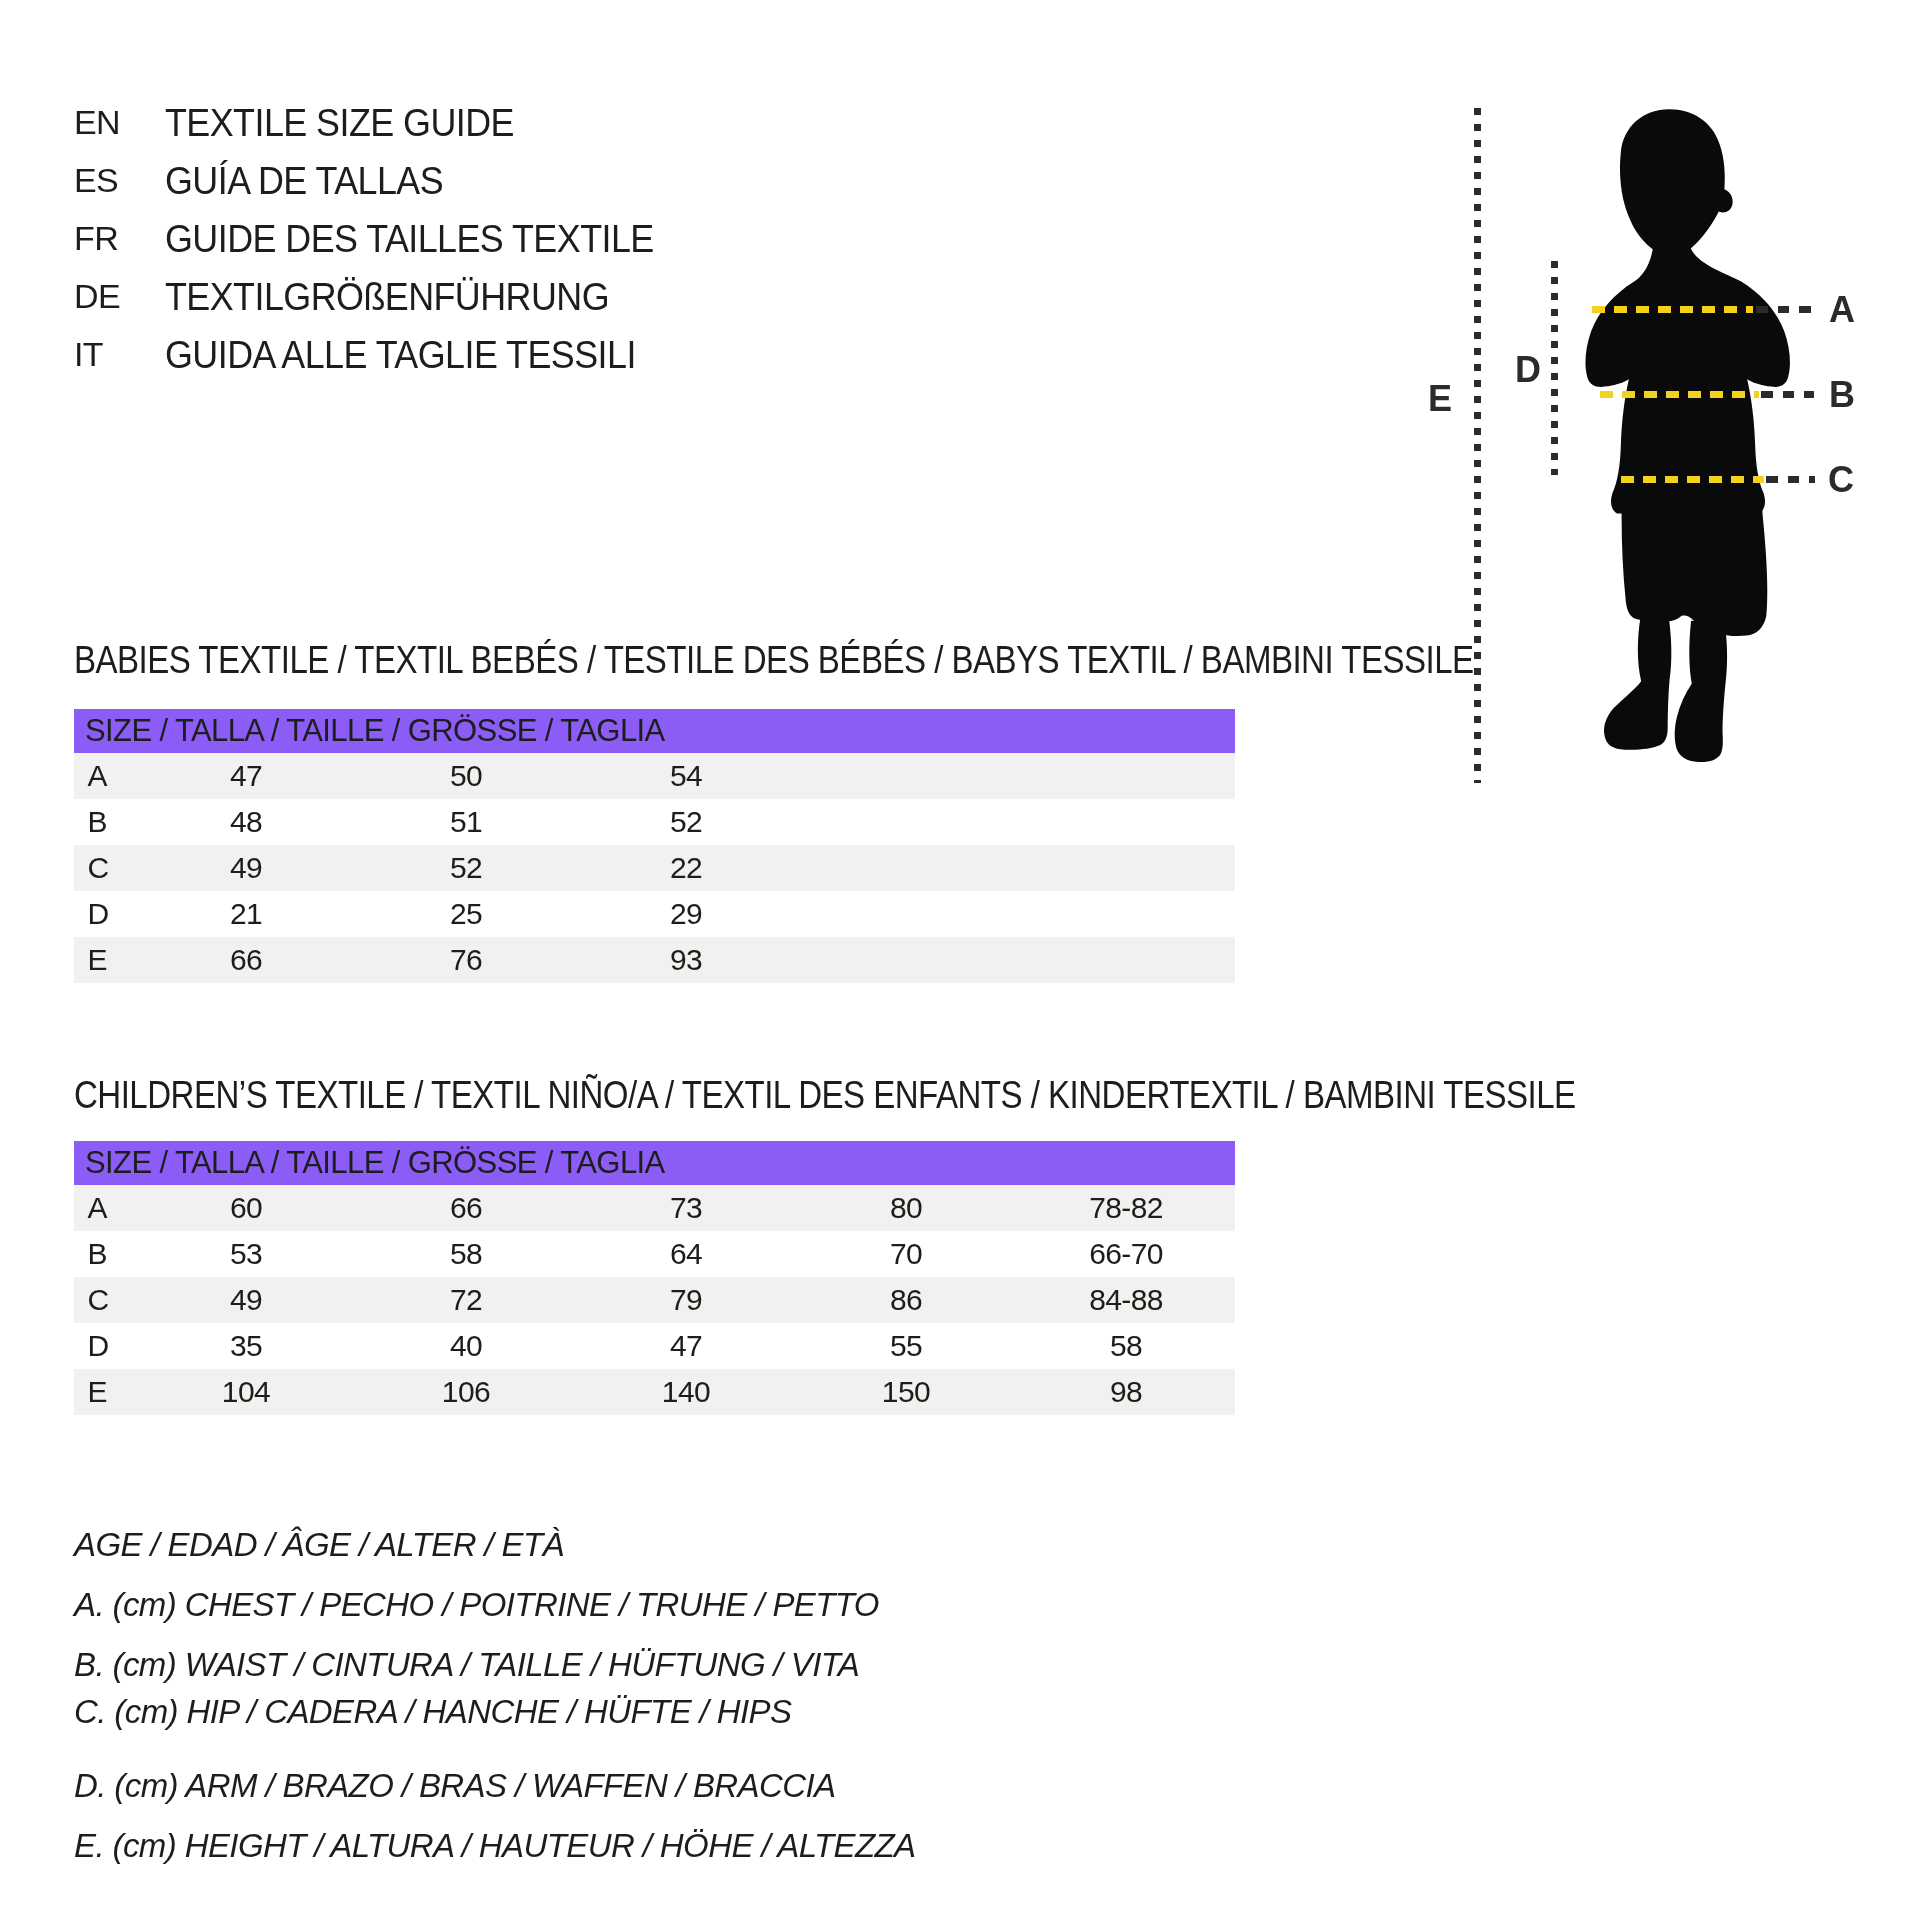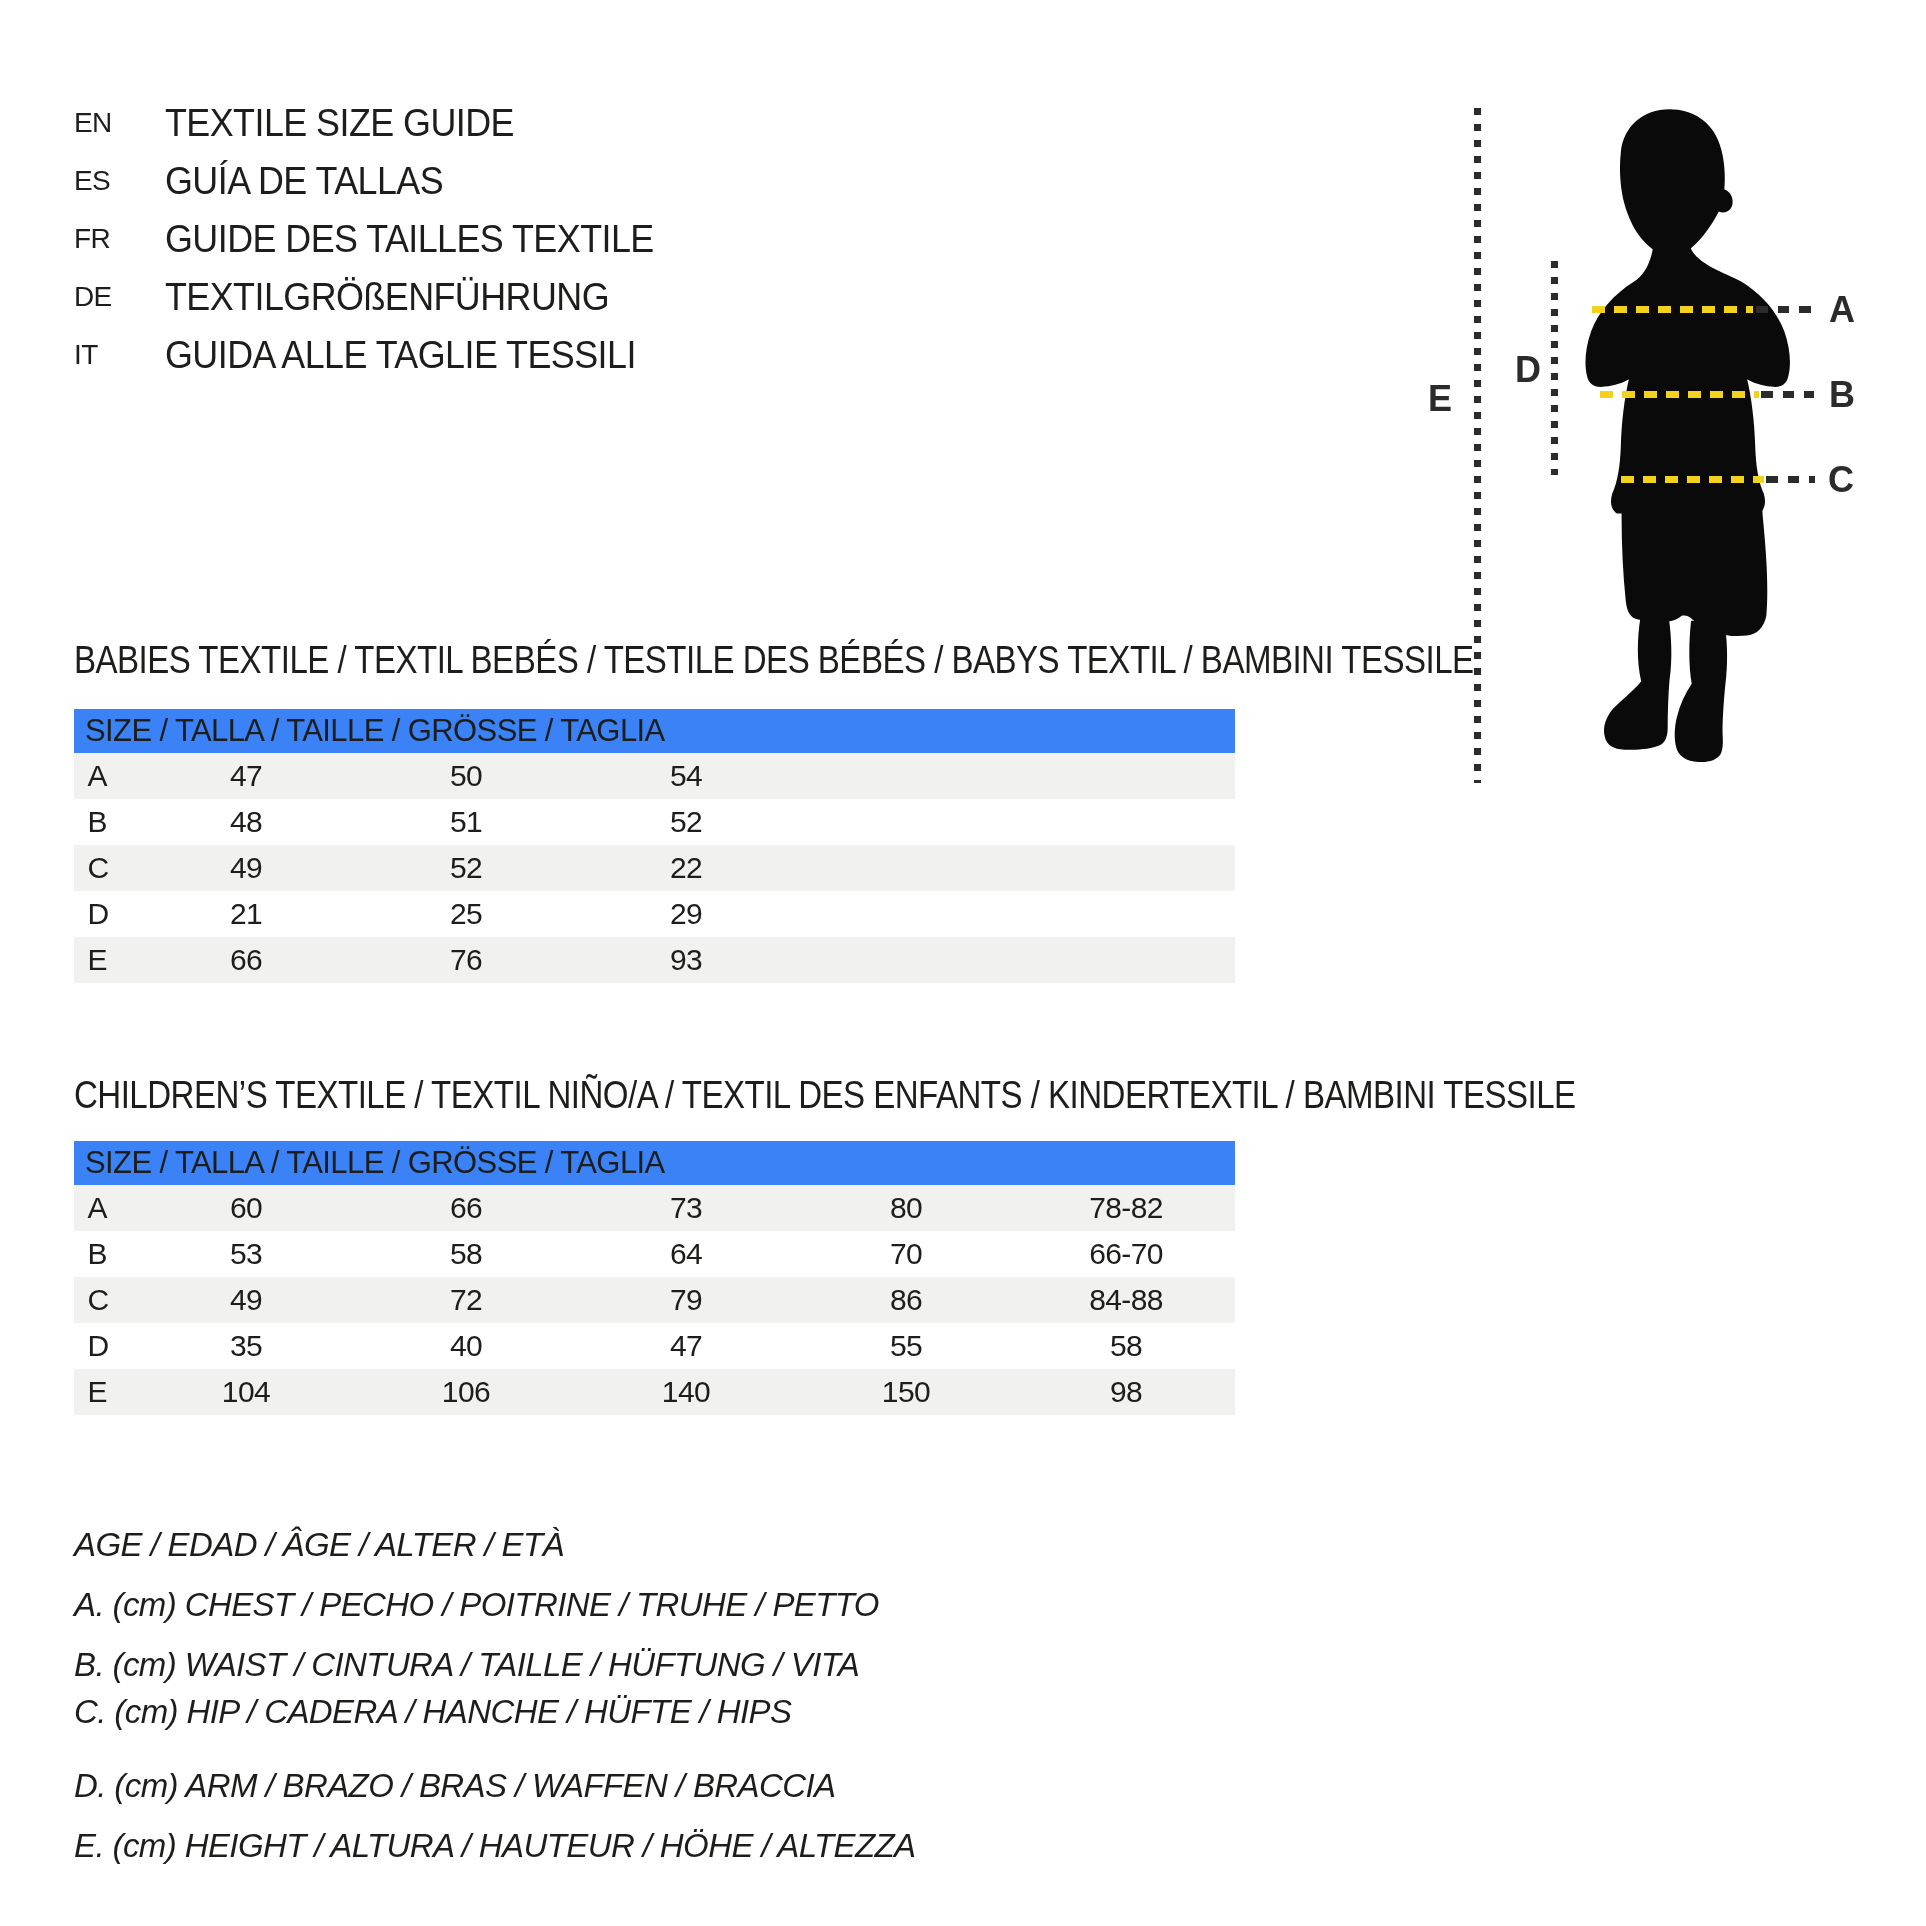--- a/index.html
+++ b/index.html
@@ -1,30 +1,30 @@
 <!DOCTYPE html>
 <html style="font-size:10px"><head>
 <meta charset="utf-8">
 <style>
   html,body{margin:0;padding:0;width:1926px;height:1926px;background:#ffffff;
     font-family:"Liberation Sans", sans-serif;color:#1d1d1b;}
   .page{position:relative;width:1926px;height:1926px;background:#fff;overflow:hidden;}
 
   
   .lang-row{position:absolute;left:74px;height:58px;white-space:nowrap;}
-  .lang-code{position:absolute;left:0;top:0;font-size:28px;line-height:39px;letter-spacing:-0.6px;}
+  .lang-code{position:absolute;left:0;top:0;font-size:34px;line-height:39px;letter-spacing:-0.6px;}
   .lang-title{position:absolute;left:91px;top:0;font-size:39px;line-height:39px;letter-spacing:-0.6px;
     transform:scaleX(.92);transform-origin:0 50%;display:inline-block;}
 
   
   .section-title{position:absolute;left:74px;font-size:38px;line-height:38px;letter-spacing:-0.6px;
     white-space:nowrap;transform:scaleX(.87);transform-origin:0 50%;}
 
   
-  .size-bar{position:absolute;left:74px;width:1161px;height:44px;background:#3b82f6;
+  .size-bar{position:absolute;left:74px;width:1161px;height:44px;background:#8b5cf6;
     font-size:31px;line-height:44px;padding-left:11px;box-sizing:border-box;letter-spacing:-0.6px;white-space:nowrap;}
   .tgrid{position:absolute;left:74px;width:1161px;}
   .trow{display:grid;grid-template-columns:62px repeat(5,220px);height:46px;align-items:center;}
   .trow.head{height:47px;}
   .trow.striped{background:#f1f1ef;}
   .cell{font-size:30px;text-align:center;letter-spacing:-0.6px;}
   .cell.rowlabel{text-align:left;padding-left:13.6px;}
 
   
   .legend-line{position:absolute;left:74px;font-size:33px;line-height:60px;letter-spacing:-0.6px;white-space:nowrap;font-style:italic;}

